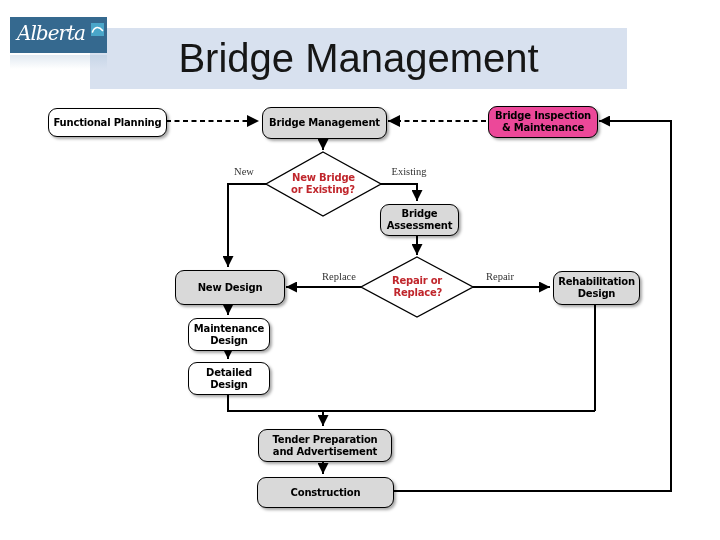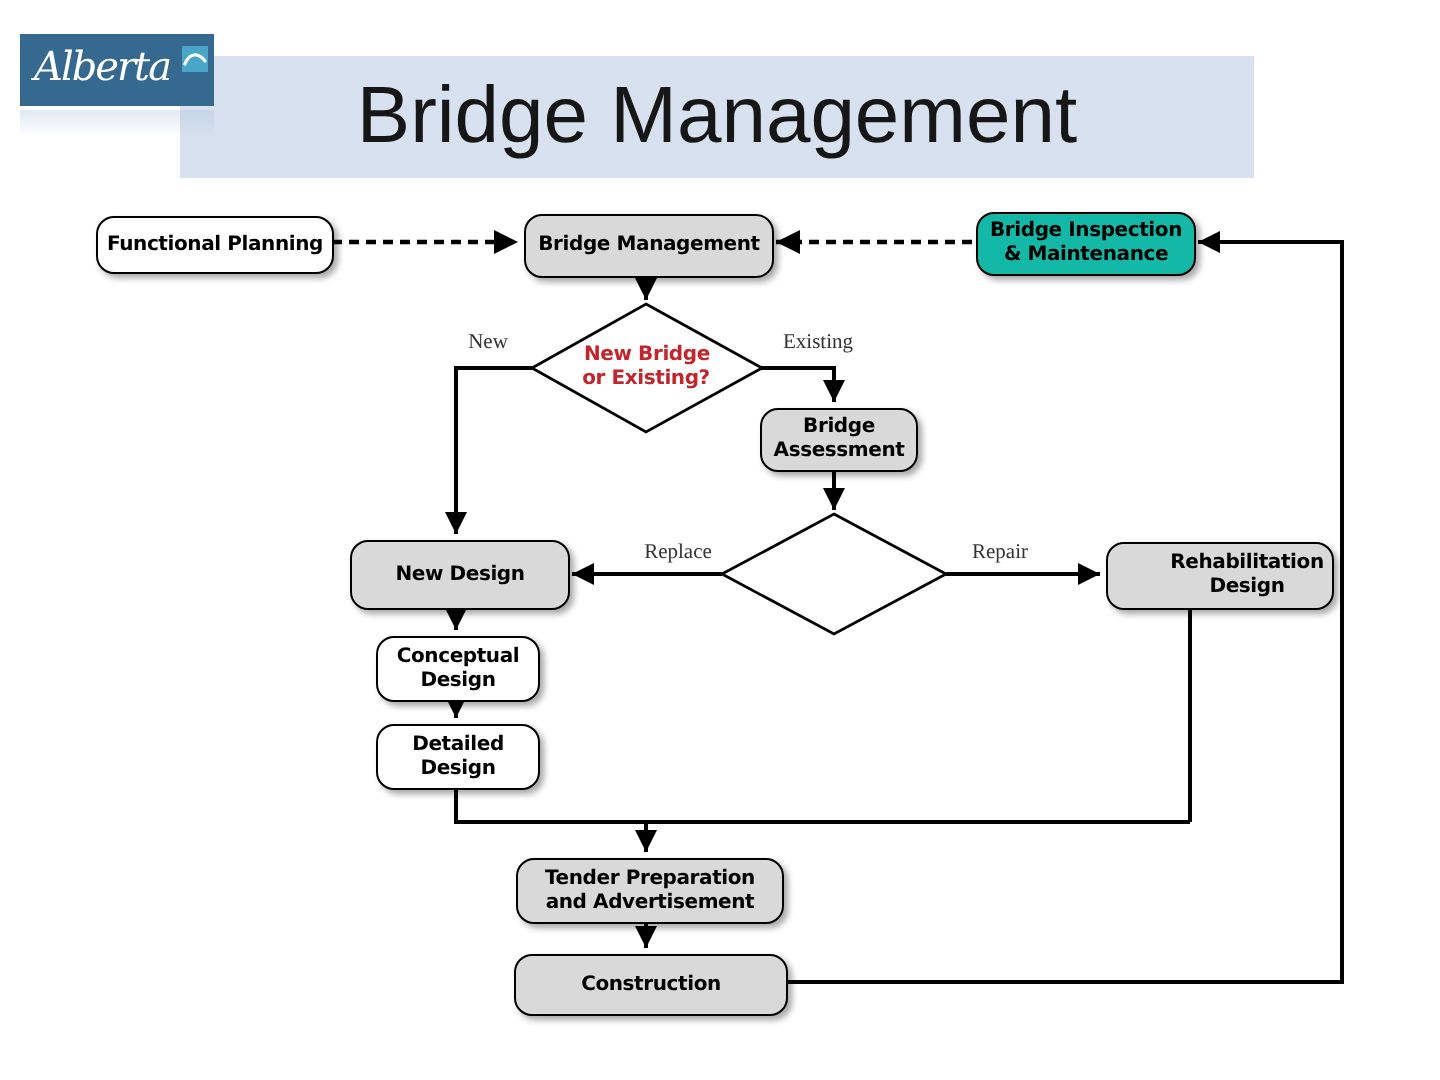--- a/index.html
+++ b/index.html
@@ -28,28 +28,28 @@
 
   
   .node{position:absolute;z-index:2;display:flex;align-items:center;justify-content:center;
         text-align:center;border:1.3px solid #000;border-radius:9px;
         font-family:"DejaVu Sans",sans-serif;font-weight:bold;font-size:10px;line-height:1.2;
         letter-spacing:-0.2px;color:#000;white-space:pre-line;
         box-shadow:2px 2px 3px rgba(0,0,0,0.35);}
   .node.small{font-size:10px;}
   .gray{background:#d9d9d9;}
   .white-node{background:#ffffff;}
-  .green{background:#14b8a6;}
+  .green{background:#ec4899;}
 
   #node-functional-planning{left:48px;top:108px;width:117px;height:27px;}
   #node-bridge-management{left:262px;top:107px;width:123px;height:30px;}
   #node-bridge-inspection{left:488px;top:106px;width:108px;height:30px;}
   #node-bridge-assessment{left:380px;top:204px;width:77px;height:30px;}
   #node-new-design{left:175px;top:270px;width:108px;height:33px;}
-  #node-rehabilitation-design{left:553px;top:271px;width:85px;height:32px;padding-left:27px;}
+  #node-rehabilitation-design{left:553px;top:271px;width:85px;height:32px;}
   #node-conceptual-design{left:188px;top:318px;width:80px;height:31px;}
   #node-detailed-design{left:188px;top:362px;width:80px;height:31px;}
   #node-tender{left:258px;top:429px;width:132px;height:31px;}
   #node-construction{left:257px;top:477px;width:135px;height:29px;}
 
   .diamond-label{position:absolute;z-index:2;display:flex;align-items:center;justify-content:center;
         text-align:right;color:#c0262c;font-family:"DejaVu Sans",sans-serif;font-weight:bold;
         font-size:10px;line-height:1.25;letter-spacing:-0.2px;white-space:pre-line;}
   #decision-new-existing-label{left:278px;top:166px;width:90px;height:36px;}
   #decision-repair-replace-label{left:372px;top:270px;width:90px;height:34px;}
@@ -123,29 +123,31 @@
 
   <div class="node white-node small" id="node-functional-planning">Functional Planning</div>
   <div class="node gray" id="node-bridge-management">Bridge Management</div>
   <div class="node green" id="node-bridge-inspection">Bridge Inspection
 &amp; Maintenance</div>
   <div class="node gray" id="node-new-design">New Design</div>
   <div class="node gray" id="node-bridge-assessment">Bridge
 Assessment</div>
   <div class="node gray" id="node-rehabilitation-design">Rehabilitation
 Design</div>
-  <div class="node white-node" id="node-conceptual-design">Conceptual
+  <div class="node white-node" id="node-conceptual-design">Maintenance
 Design</div>
   <div class="node white-node" id="node-detailed-design">Detailed
 Design</div>
   <div class="node gray" id="node-tender">Tender Preparation
 and Advertisement</div>
   <div class="node gray" id="node-construction">Construction</div>
 
   <div class="diamond-label" id="decision-new-existing-label">New Bridge
 or Existing?</div>
+  <div class="diamond-label" id="decision-repair-replace-label">Repair or
+Replace?</div>
 
   <div class="edge-label" id="edge-label-new">New</div>
   <div class="edge-label" id="edge-label-existing">Existing</div>
   <div class="edge-label" id="edge-label-replace">Replace</div>
   <div class="edge-label" id="edge-label-repair">Repair</div>
 
 </div>
 
 </body></html>

